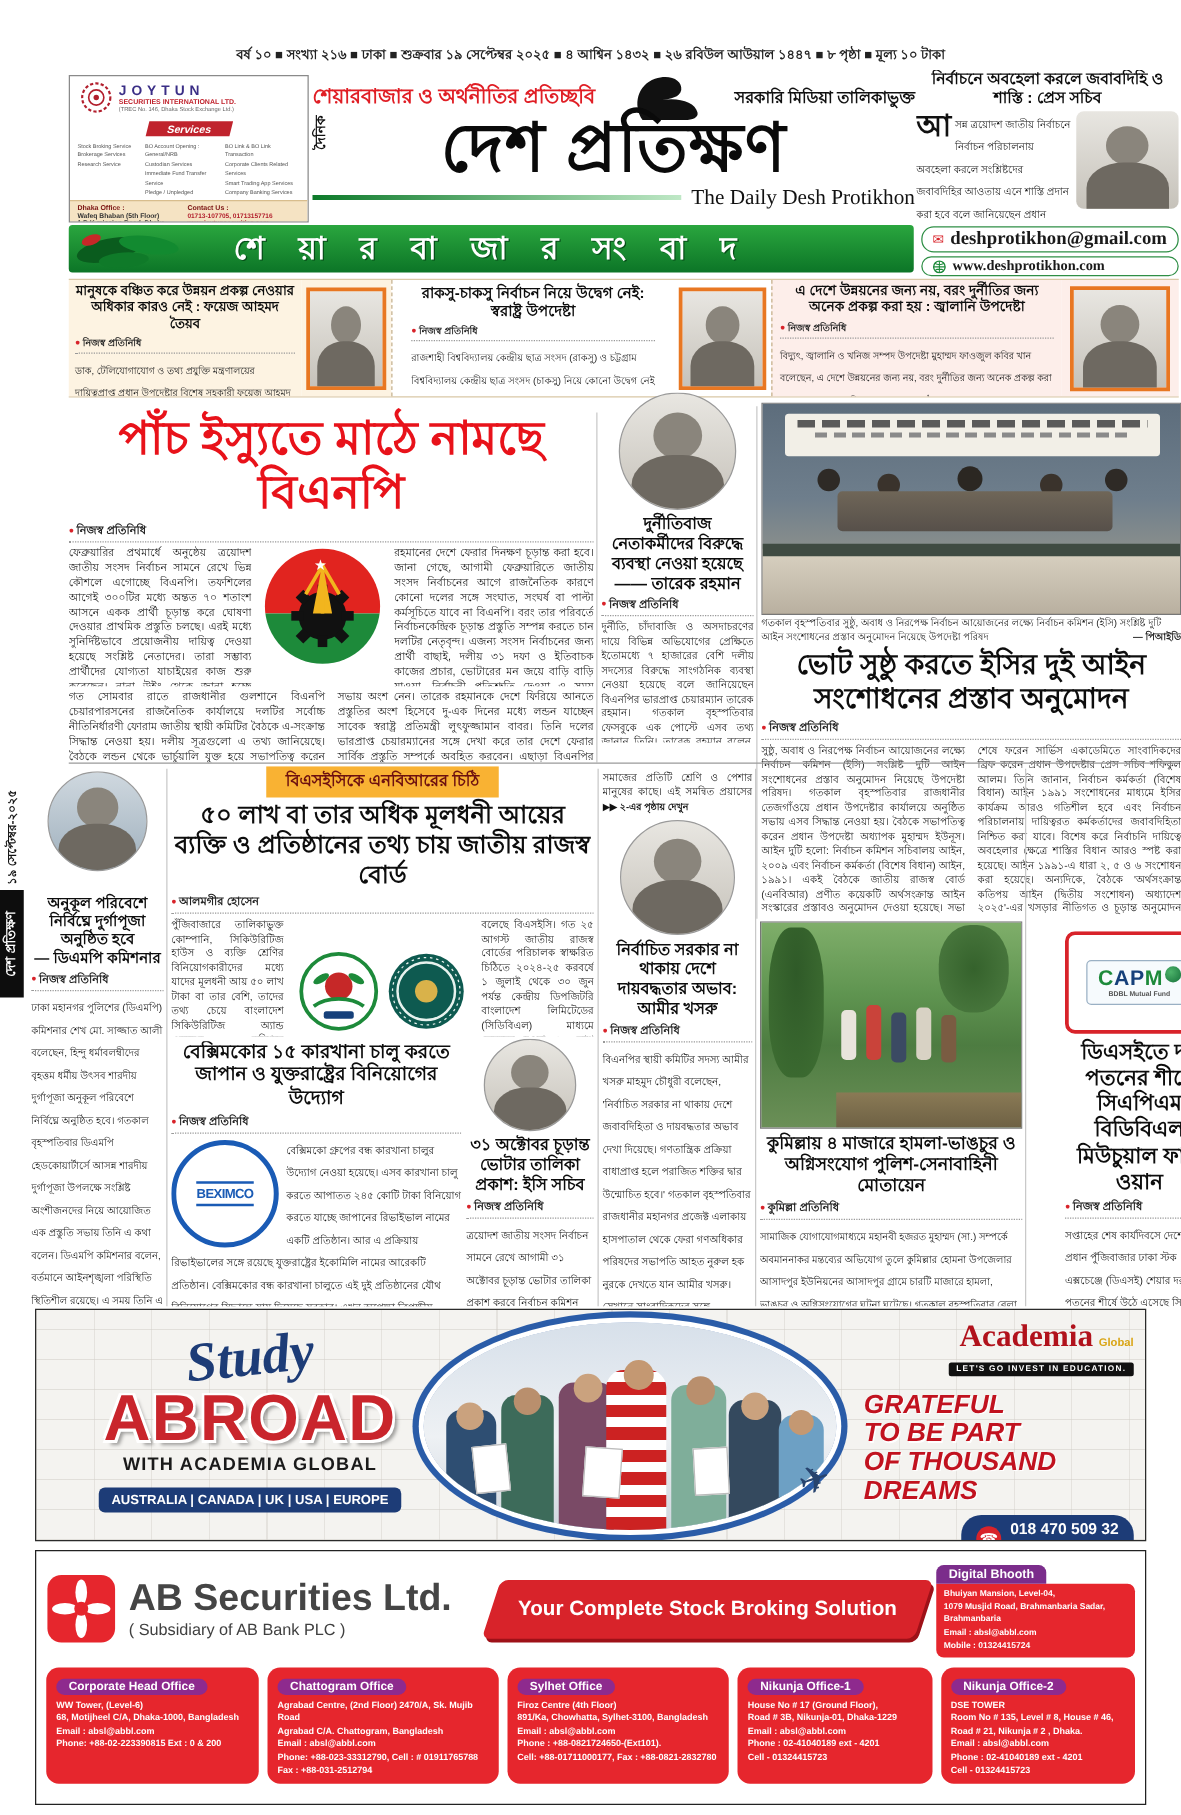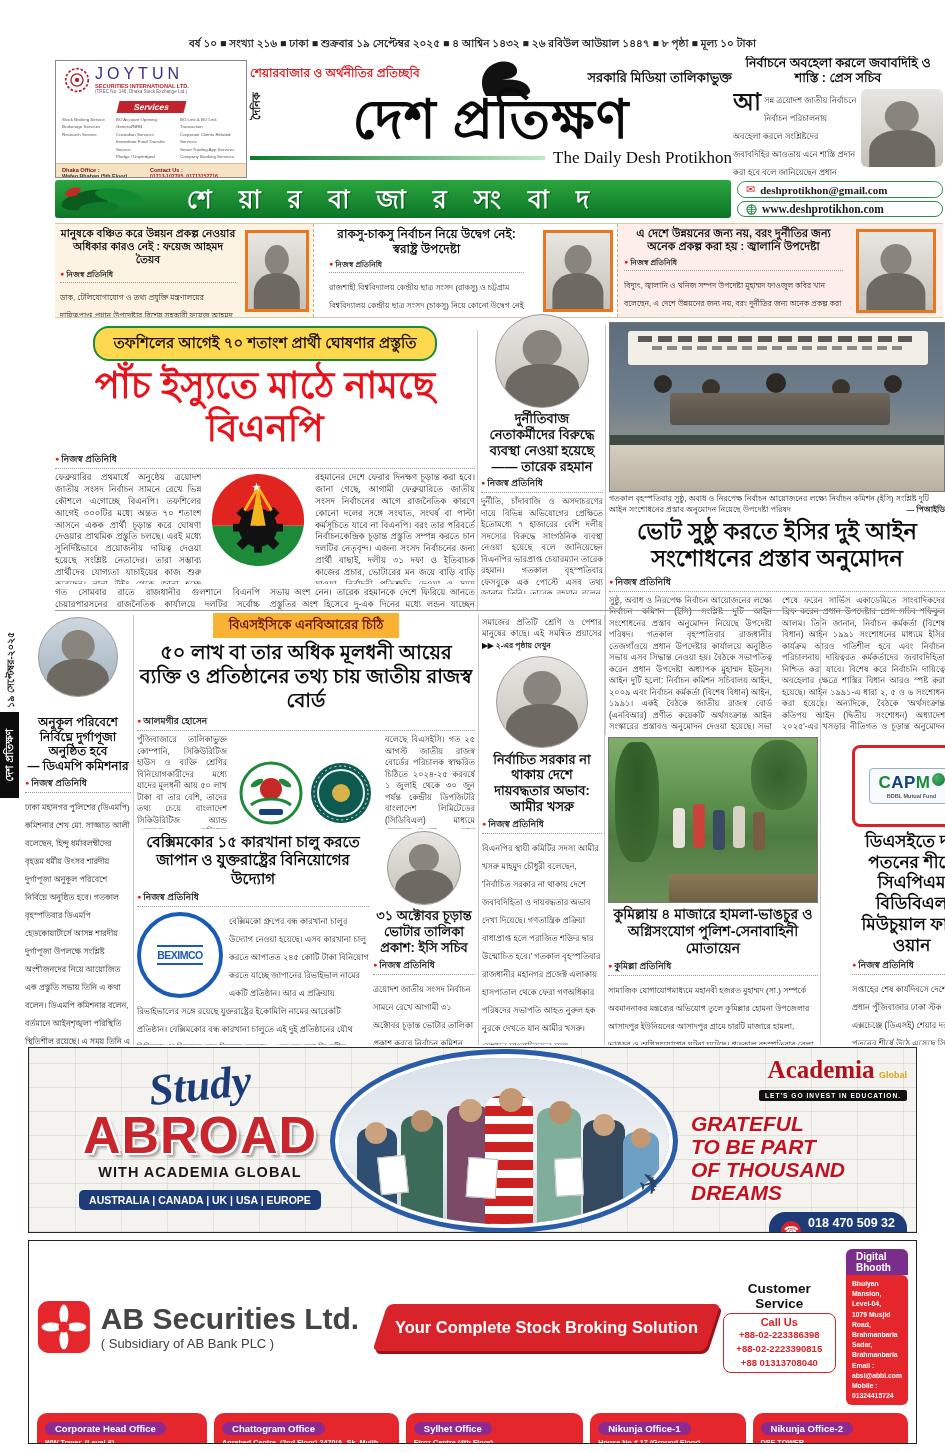--- a/index.html
+++ b/index.html
@@ -36,21 +36,21 @@
   <div class="abs ctr" style="left:0;top:36;width:945px;top:36px;font-size:10.5px;font-weight:bold;color:#222">বর্ষ ১০ ■ সংখ্যা ২১৬ ■ ঢাকা ■ শুক্রবার ১৯ সেপ্টেম্বর ২০২৫ ■ ৪ আশ্বিন ১৪৩২ ■ ২৬ রবিউল আউয়াল ১৪৪৭ ■ ৮ পৃষ্ঠা ■ মূল্য ১০ টাকা</div>
 
   <div class="abs" style="left:55px;top:60px;width:192px;height:118px;border:1px solid #8a8a8a;background:#fff;box-sizing:border-box;overflow:hidden">
     <div style="display:flex;align-items:center;gap:5px;padding:4px 6px 0 8px">
       <svg width="26" height="26" viewBox="0 0 30 30">
           <circle cx="15" cy="15" r="13" fill="none" stroke="#b21f2d" stroke-width="2" stroke-dasharray="3 2"></circle>
           <circle cx="15" cy="15" r="7" fill="none" stroke="#b21f2d" stroke-width="1.5"></circle>
           <circle cx="15" cy="15" r="2.5" fill="#b21f2d"></circle>
         </svg>
       <div>
-        <div style="font-size:16px;font-weight:normal;letter-spacing:4px;color:#3a2e86">JOYTUN</div>
+        <div style="font-size:11px;font-weight:bold;letter-spacing:4px;color:#3a2e86">JOYTUN</div>
         <div style="font-size:5.6px;font-weight:bold;color:#c0232d">SECURITIES INTERNATIONAL LTD.</div>
         <div style="font-size:4.6px;color:#666">(TREC No. 146, Dhaka Stock Exchange Ltd.)</div>
       </div>
     </div>
     <div class="ctr" style="margin-top:2px"><span style="display:inline-block;background:#c0232d;color:#fff;font-weight:bold;font-size:8.5px;padding:1px 16px;transform:skewX(-14deg)">Services</span></div>
     <div style="display:flex;gap:4px;padding:2px 6px;color:#555">
       <div class="pre" style="font-size:4.4px;line-height:1.7;flex:1">Stock Broking Service
 Brokerage Services
 Research Service</div>
       <div class="pre" style="font-size:4.4px;line-height:1.7;flex:1.2">BO Account Opening : General/NRB
@@ -72,21 +72,21 @@
         <div style="font-size:5.6px;font-weight:bold;color:#7a1212">Contact Us :</div>
         <div class="pre" style="font-size:5.2px;font-weight:bold;color:#b21f2d">01713-107705, 01713157716
 www.joytunsecurities.com
 E-mail : dsejsl148@gmail.com</div>
       </div>
     </div>
   </div>
 
   <div class="abs" style="left:250px;top:58px;width:482px;height:122px">
     <div style="display:flex;justify-content:space-between;align-items:flex-start">
-      <div style="font-size:12px;font-weight:bold;color:#e01e25;padding-top:6px">শেয়ারবাজার ও অর্থনীতির প্রতিচ্ছবি</div>
+      <div style="font-size:16px;font-weight:bold;color:#e01e25;padding-top:6px">শেয়ারবাজার ও অর্থনীতির প্রতিচ্ছবি</div>
       <svg width="64" height="40" viewBox="0 0 64 40" style="margin-top:0">
           <path d="M14,38 C6,26 10,10 24,5 C36,1 46,6 45,14 C44,20 36,21 30,22 C44,20 56,24 58,32 C59,36 54,38 48,38 Z" fill="#111"></path>
         </svg>
       <div style="font-size:13px;font-weight:bold;color:#111;padding-top:10px">সরকারি মিডিয়া তালিকাভুক্ত</div>
     </div>
     <div style="position:relative;margin-top:-6px">
       <span style="position:absolute;left:-2px;top:28px;transform:rotate(-90deg);transform-origin:left top;font-size:11px;font-weight:bold;color:#111">দৈনিক</span>
       <div class="ctr" style="font-size:54px;font-weight:bold;color:#0a0a0a;line-height:1.0;letter-spacing:1px">দেশ প্রতিক্ষণ</div>
     </div>
     <div style="display:flex;align-items:center;gap:8px;margin-top:2px">
@@ -111,21 +111,21 @@
       <ellipse cx="60" cy="14" rx="24" ry="7" fill="#128a30" transform="rotate(8 60 14)"></ellipse>
       <ellipse cx="40" cy="26" rx="20" ry="6" fill="#0f7a29" transform="rotate(-4 40 26)"></ellipse>
       <ellipse cx="14" cy="10" rx="8" ry="4" fill="#c62828" transform="rotate(-20 14 10)"></ellipse>
     </svg>
     <div class="ctr" style="font-size:25px;font-weight:bold;color:#fff;letter-spacing:10px;line-height:38px;text-shadow:1px 1px 0 #064d18">শে য়া র বা জা র  সং বা দ</div>
   </div>
 
   <div class="abs" style="left:737px;top:181px;width:206px">
     <div style="display:flex;align-items:center;gap:5px;border:1.5px solid #2f8f46;border-radius:10px;background:#fff;padding:1px 8px;margin-bottom:3px">
       <span style="color:#d8232a;font-size:11px">✉</span>
-      <span style="font-family:'Liberation Serif',serif;font-weight:bold;font-size:11px">deshprotikhon@gmail.com</span>
+      <span style="font-family:'Liberation Serif',serif;font-weight:bold;font-size:15px">deshprotikhon@gmail.com</span>
     </div>
     <div style="display:flex;align-items:center;gap:5px;border:1.5px solid #2f8f46;border-radius:10px;background:#fff;padding:1px 8px">
       <svg width="11" height="11" viewBox="0 0 12 12">
           <circle cx="6" cy="6" r="5" fill="none" stroke="#1d8a3a" stroke-width="1.2"></circle>
           <path d="M1,6 H11 M6,1 V11 M2.2,3 C4,4.4 8,4.4 9.8,3 M2.2,9 C4,7.6 8,7.6 9.8,9" stroke="#1d8a3a" stroke-width="0.9" fill="none"></path>
         </svg>
       <span style="font-family:'Liberation Serif',serif;font-weight:bold;font-size:11.5px">www.deshprotikhon.com</span>
     </div>
   </div>
 
@@ -156,21 +156,20 @@
       <div class="dotrule"></div>
       <span class="body-xs" style="font-size:7.6px">বিদ্যুৎ, জ্বালানি ও খনিজ সম্পদ উপদেষ্টা মুহাম্মদ ফাওজুল কবির খান বলেছেন, এ দেশে উন্নয়নের জন্য নয়, বরং দুর্নীতির জন্য অনেক প্রকল্প করা হয়। গতকাল বৃহস্পতিবার</span>
       <span class="cont" style="font-size:7.4px">▶▶ ২-এর পৃষ্ঠায় দেখুন</span>
     </div>
     <div style="flex:1;background:#fdeeea;display:flex;align-items:center;justify-content:center">
       <div class="sil photo-frame" style="width:80px;height:84px"></div>
     </div>
   </div>
 
   <div class="abs" style="left:55px;top:326px;width:420px;height:284px;overflow:hidden">
-    <div class="ctr"><span class="kicker-pill">তফশিলের আগেই ৭০ শতাংশ প্রার্থী ঘোষণার প্রস্তুতি</span></div>
     <div class="ctr" style="font-size:37px;font-weight:bold;color:#e8121a;line-height:1.15;margin-top:4px">পাঁচ ইস্যুতে মাঠে নামছে বিএনপি</div>
     <div class="byline">নিজস্ব প্রতিনিধি</div>
     <div class="dotrule"></div>
     <div style="display:flex;gap:8px;height:112px">
       <div class="body-sm" style="flex:1.1">ফেব্রুয়ারির প্রথমার্ধে অনুষ্ঠেয় ত্রয়োদশ জাতীয় সংসদ নির্বাচন সামনে রেখে ভিন্ন কৌশলে এগোচ্ছে বিএনপি। তফশিলের আগেই ৩০০টির মধ্যে অন্তত ৭০ শতাংশ আসনে একক প্রার্থী চূড়ান্ত করে ঘোষণা দেওয়ার প্রাথমিক প্রস্তুতি চলছে। এরই মধ্যে সুনির্দিষ্টভাবে প্রয়োজনীয় দায়িত্ব দেওয়া হয়েছে সংশ্লিষ্ট নেতাদের। তারা সম্ভাব্য প্রার্থীদের যোগ্যতা যাচাইয়ের কাজ শুরু করেছেন। নানা উইং থেকে জানা হচ্ছে আসনভিত্তিক মাঠের প্রকৃত চিত্র। দলটির একাধিক শীর্ষ নীতিনির্ধারকের সঙ্গে আলাপ করে জানা গেছে এসব তথ্য।</div>
       <div style="width:98px;display:flex;align-items:flex-start;justify-content:center">
         <svg width="96" height="96" viewBox="0 0 100 100">
           <defs>
               <clipPath id="bnpc">
                 <circle cx="50" cy="50" r="48"></circle>
@@ -426,29 +425,20 @@
         </g>
         <circle cx="30" cy="30" r="6" fill="#e6262d"></circle>
       </svg>
       <div style="width:280px">
         <div style="font-size:30px;font-weight:bold;color:#454545;line-height:1">AB Securities Ltd.</div>
         <div style="font-size:13px;color:#404040;margin-top:2px">( Subsidiary of AB Bank PLC )</div>
       </div>
       <div style="width:330px;background:#d8232a;transform:skewX(-18deg);border-radius:6px;padding:14px 8px;box-shadow:3px 3px 0 #9e1118">
         <div class="ctr" style="transform:skewX(18deg);color:#fff;font-weight:bold;font-size:16.5px;white-space:nowrap">Your Complete Stock Broking Solution</div>
       </div>
-      <div style="width:118px;text-align:center">
-        <div style="font-size:13.5px;font-weight:bold;color:#111">Customer Service</div>
-        <div style="border:1.5px solid #d8232a;border-radius:8px;padding:2px 4px;margin-top:2px">
-          <div style="color:#d8232a;font-weight:bold;font-size:11px">Call Us</div>
-          <div class="pre" style="color:#d8232a;font-weight:bold;font-size:9.5px;line-height:1.45">+88-02-223386398
-+88-02-2223390815
-+88 01313708040</div>
-        </div>
-      </div>
       <div style="flex:1">
         <div style="display:inline-block;background:#7b2d8b;color:#fff;font-weight:bold;font-size:10px;border-radius:6px 6px 0 0;padding:2px 10px">Digital Bhooth</div>
         <div class="pre" style="background:#e6262d;border-radius:0 6px 6px 6px;color:#fff;font-size:6.8px;font-weight:bold;line-height:1.5;padding:4px 6px">Bhuiyan Mansion, Level-04,
 1079 Musjid Road, Brahmanbaria Sadar,
 Brahmanbaria
 Email : absl@abbl.com
 Mobile : 01324415724</div>
       </div>
     </div>
     <div style="display:flex;gap:7px;padding:8px 8px 0 8px">

